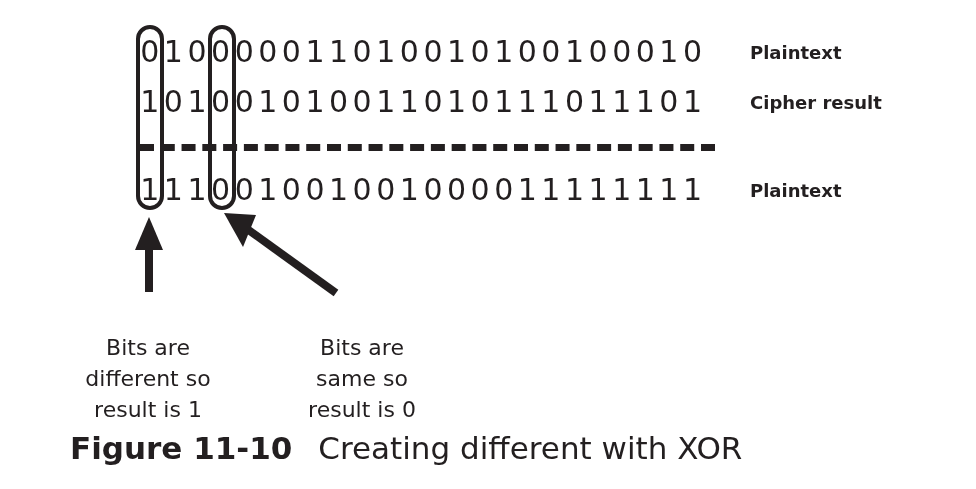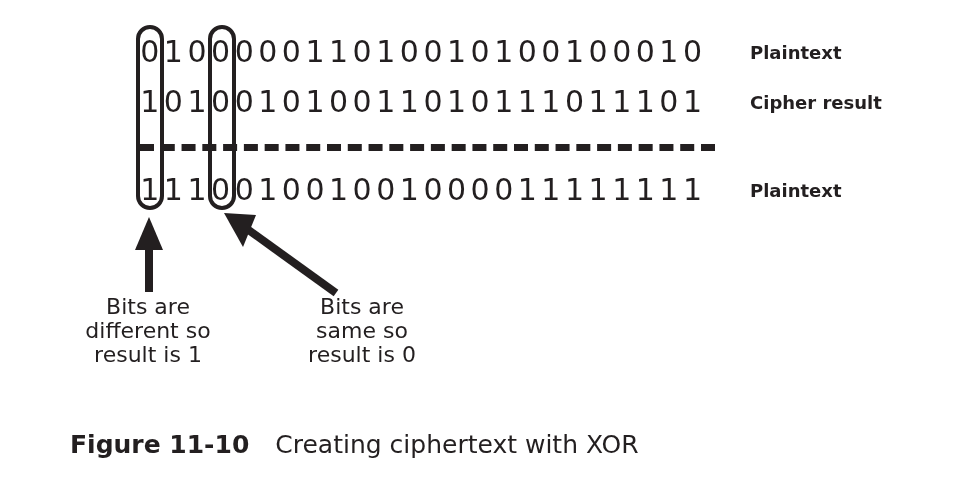--- a/index.html
+++ b/index.html
@@ -76,45 +76,46 @@
     width: 575px;
     height: 0;
     border-top: 7px dashed #231f20;
   }
 
   
   .annotation {
     position: absolute;
     font-family: "DejaVu Sans", sans-serif;
     font-size: 22px;
-    line-height: 24px;
+    line-height: 31px;
     color: #231f20;
     text-align: center;
     white-space: pre-line;
+    margin-top: 37px;
   }
   #annotation-different { left: 48px; top: 295px; width: 200px; }
   #annotation-same      { left: 262px; top: 295px; width: 200px; }
 
   
   #arrow-vertical, #arrow-diagonal {
     position: absolute;
     left: 0;
     top: 0;
     width: 976px;
     height: 489px;
     pointer-events: none;
   }
 
   
   #figure-caption {
     position: absolute;
     left: 70px;
     top: 430px;
     font-family: "DejaVu Sans", sans-serif;
-    font-size: 25px;
+    font-size: 31px;
     color: #231f20;
     white-space: nowrap;
     display: flex;
     align-items: baseline;
     justify-content: flex-end;
   }
   #figure-caption-number {
     font-weight: bold;
     margin-right: 26px;
   }
@@ -152,16 +153,16 @@
 
   <div class="annotation" id="annotation-different">Bits are
 different so
 result is 1</div>
   <div class="annotation" id="annotation-same">Bits are
 same so
 result is 0</div>
 
   <div id="figure-caption">
     <span id="figure-caption-number">Figure 11-10</span>
-    <span id="figure-caption-text">Creating ciphertext with XOR</span>
+    <span id="figure-caption-text">Creating different with XOR</span>
   </div>
 
 </div>
 
 </body></html>

